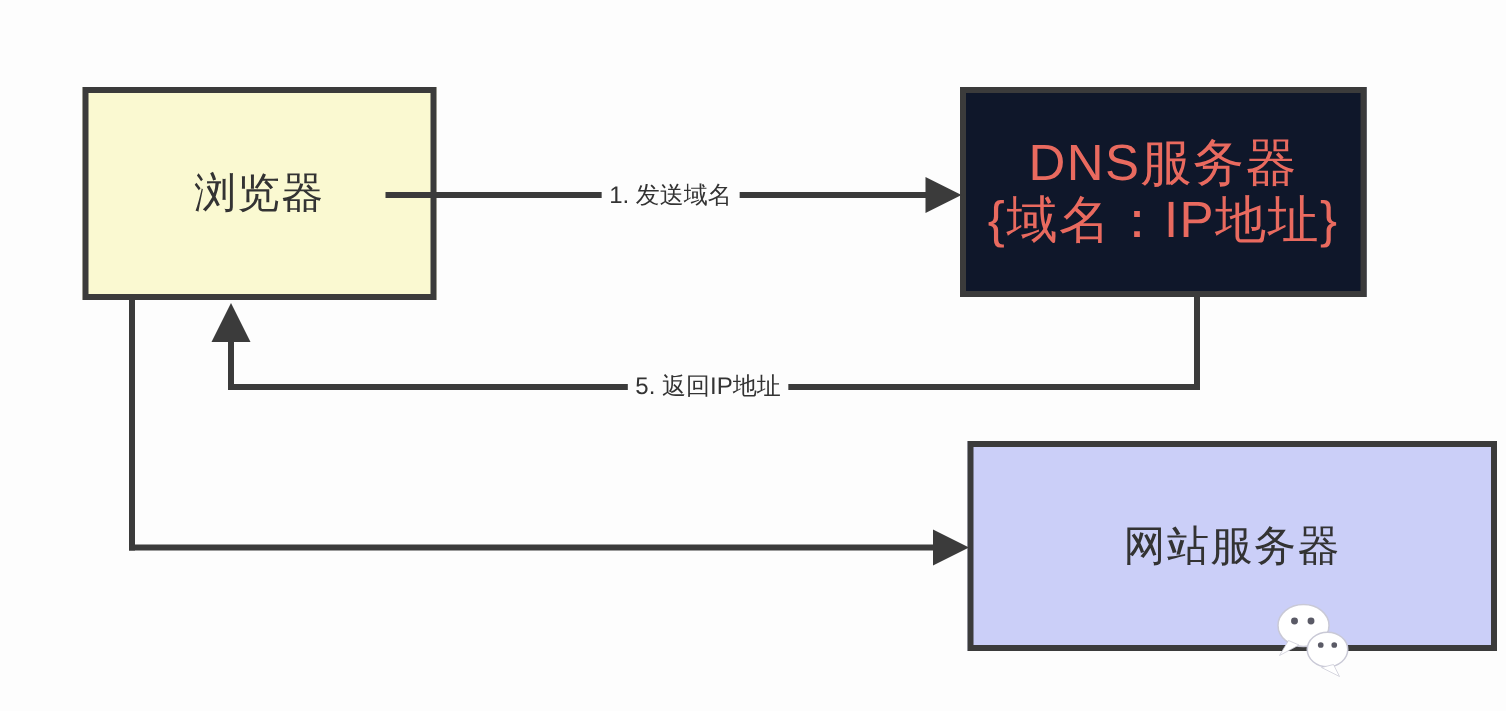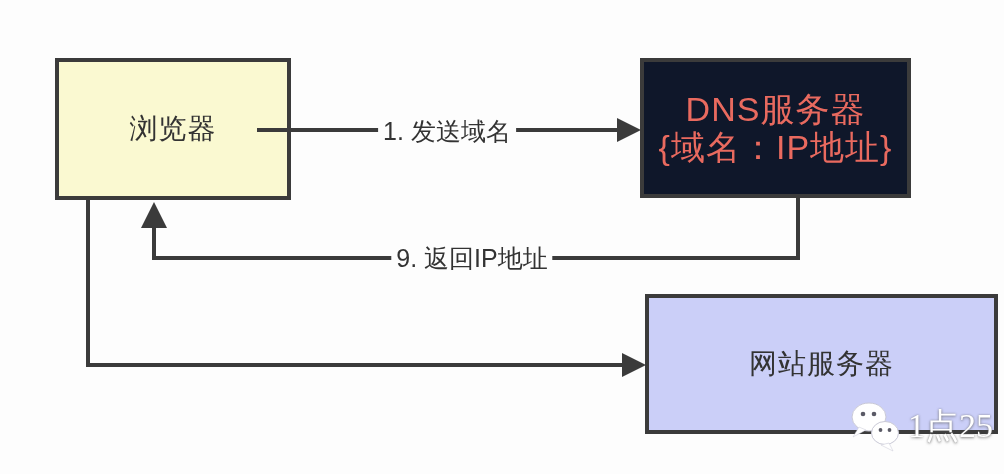--- a/index.html
+++ b/index.html
@@ -64,21 +64,21 @@
   .arrow-up {
     border-left: 13px solid transparent;
     border-right: 13px solid transparent;
     border-bottom: 26px solid #3b3b3b;
   }
   .edge-label {
     position: absolute;
     transform: translate(-50%, -50%);
     background: #fdfdfd;
     color: #333333;
-    font-size: 25px;
+    font-size: 16px;
     padding: 1px 5px;
     white-space: nowrap;
   }
   
   .e1-line  { left: 257px; top: 128px; width: 365px; height: 4px; }
   .e1-head  { left: 617px; top: 118px; }
   .e1-label { left: 447px; top: 131px; }
   
   .e2-vdown { left: 796px; top: 198px; width: 4px; height: 62px; }
   .e2-hline { left: 152px; top: 256px; width: 648px; height: 4px; }
@@ -125,33 +125,32 @@
   </div>
 
   <div class="line e1-line"></div>
   <div class="arrowhead arrow-right e1-head"></div>
   <div class="edge-label e1-label">1. 发送域名</div>
 
   <div class="line e2-vdown"></div>
   <div class="line e2-hline"></div>
   <div class="line e2-vup"></div>
   <div class="arrowhead arrow-up e2-head"></div>
-  <div class="edge-label e2-label">9. 返回IP地址</div>
+  <div class="edge-label e2-label">5. 返回IP地址</div>
 
   <div class="line e3-vline"></div>
   <div class="line e3-hline"></div>
   <div class="arrowhead arrow-right e3-head"></div>
 
   <div class="watermark">
     <svg width="56" height="52" viewBox="0 0 56 52">
       <ellipse cx="21" cy="17" rx="17" ry="14" fill="#ffffff" stroke="#c9c9d6" stroke-width="1"></ellipse>
       <path d="M11 27 L5 37 L18 30 Z" fill="#ffffff" stroke="#c9c9d6" stroke-width="0.5"></path>
       <circle cx="15" cy="14" r="2.3" fill="#5a5a66"></circle>
       <circle cx="26" cy="14" r="2.3" fill="#5a5a66"></circle>
       <ellipse cx="37" cy="33" rx="13.5" ry="11.5" fill="#ffffff" stroke="#c9c9d6" stroke-width="1"></ellipse>
       <path d="M41 43 L45 51 L33 45 Z" fill="#ffffff" stroke="#c9c9d6" stroke-width="0.5"></path>
       <circle cx="32.5" cy="30" r="1.9" fill="#5a5a66"></circle>
       <circle cx="41.5" cy="30" r="1.9" fill="#5a5a66"></circle>
     </svg>
-    <span class="watermark-text">1点25</span>
   </div>
 
 </div>
 
 </body></html>

